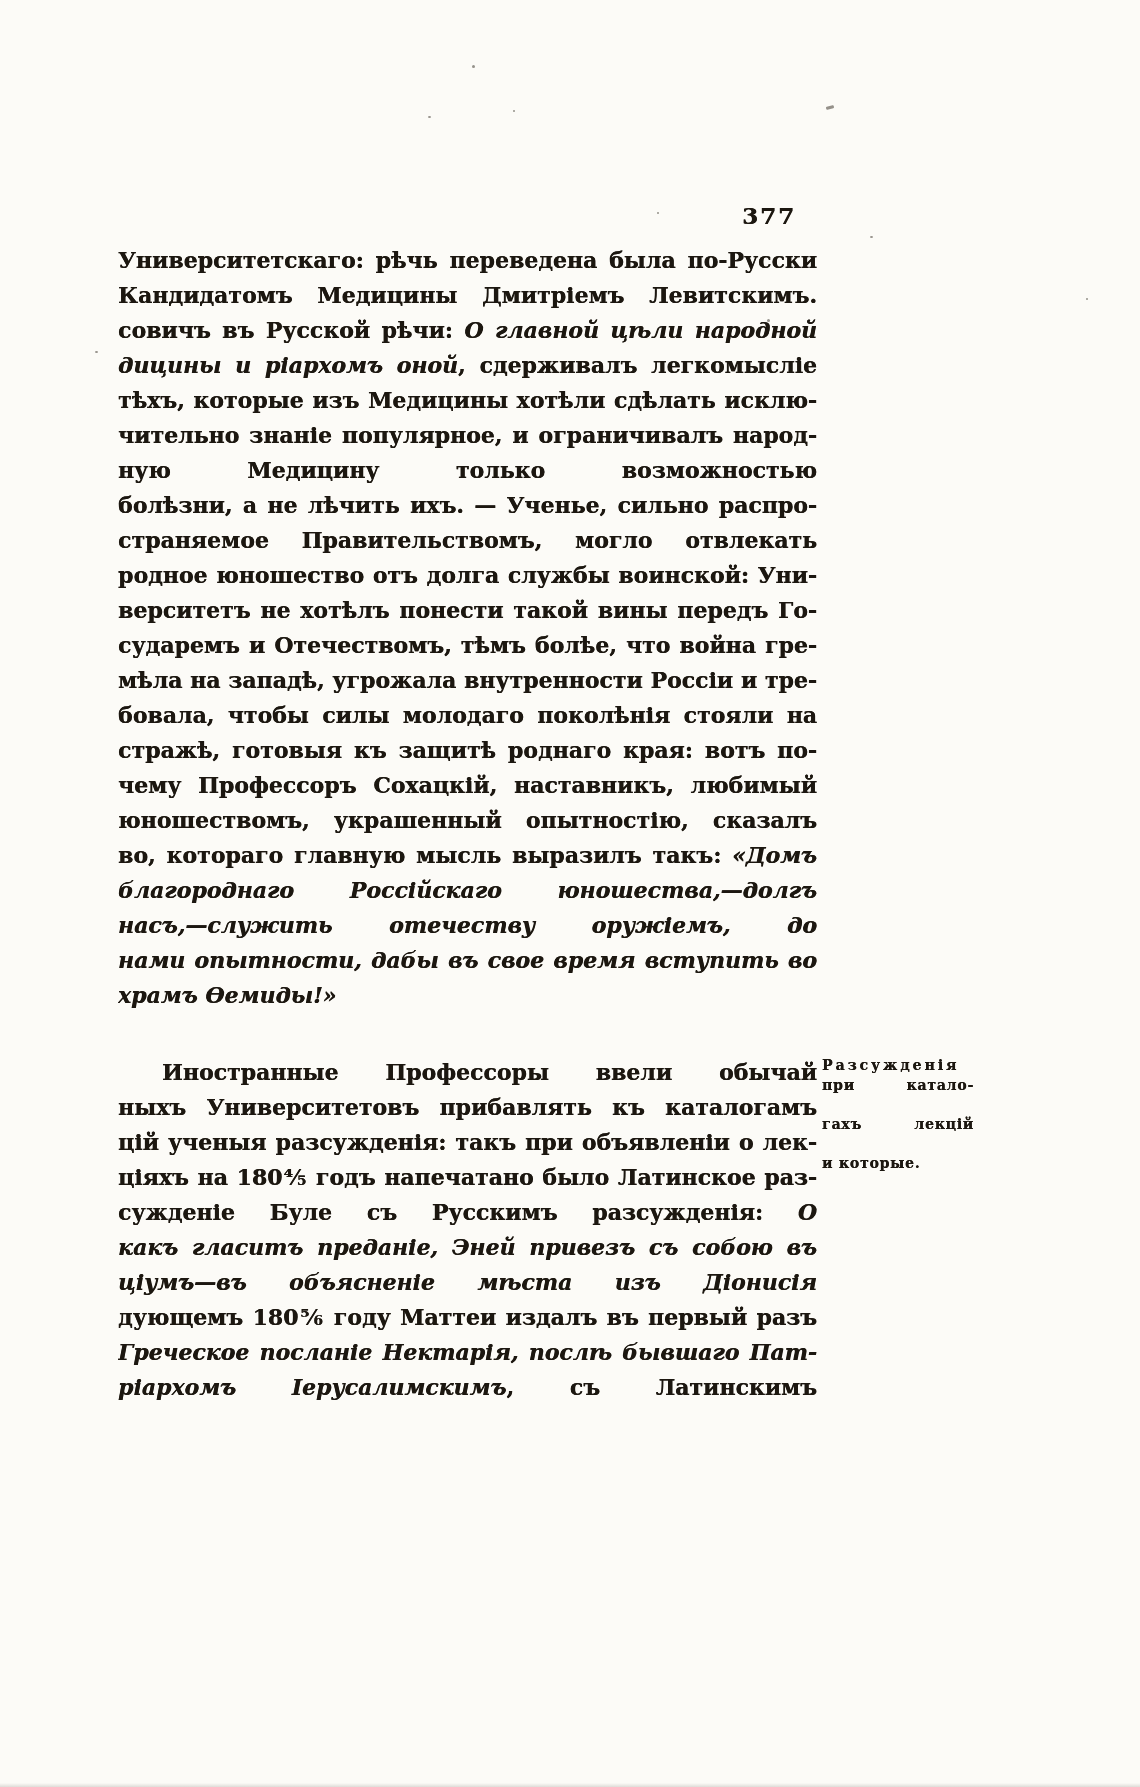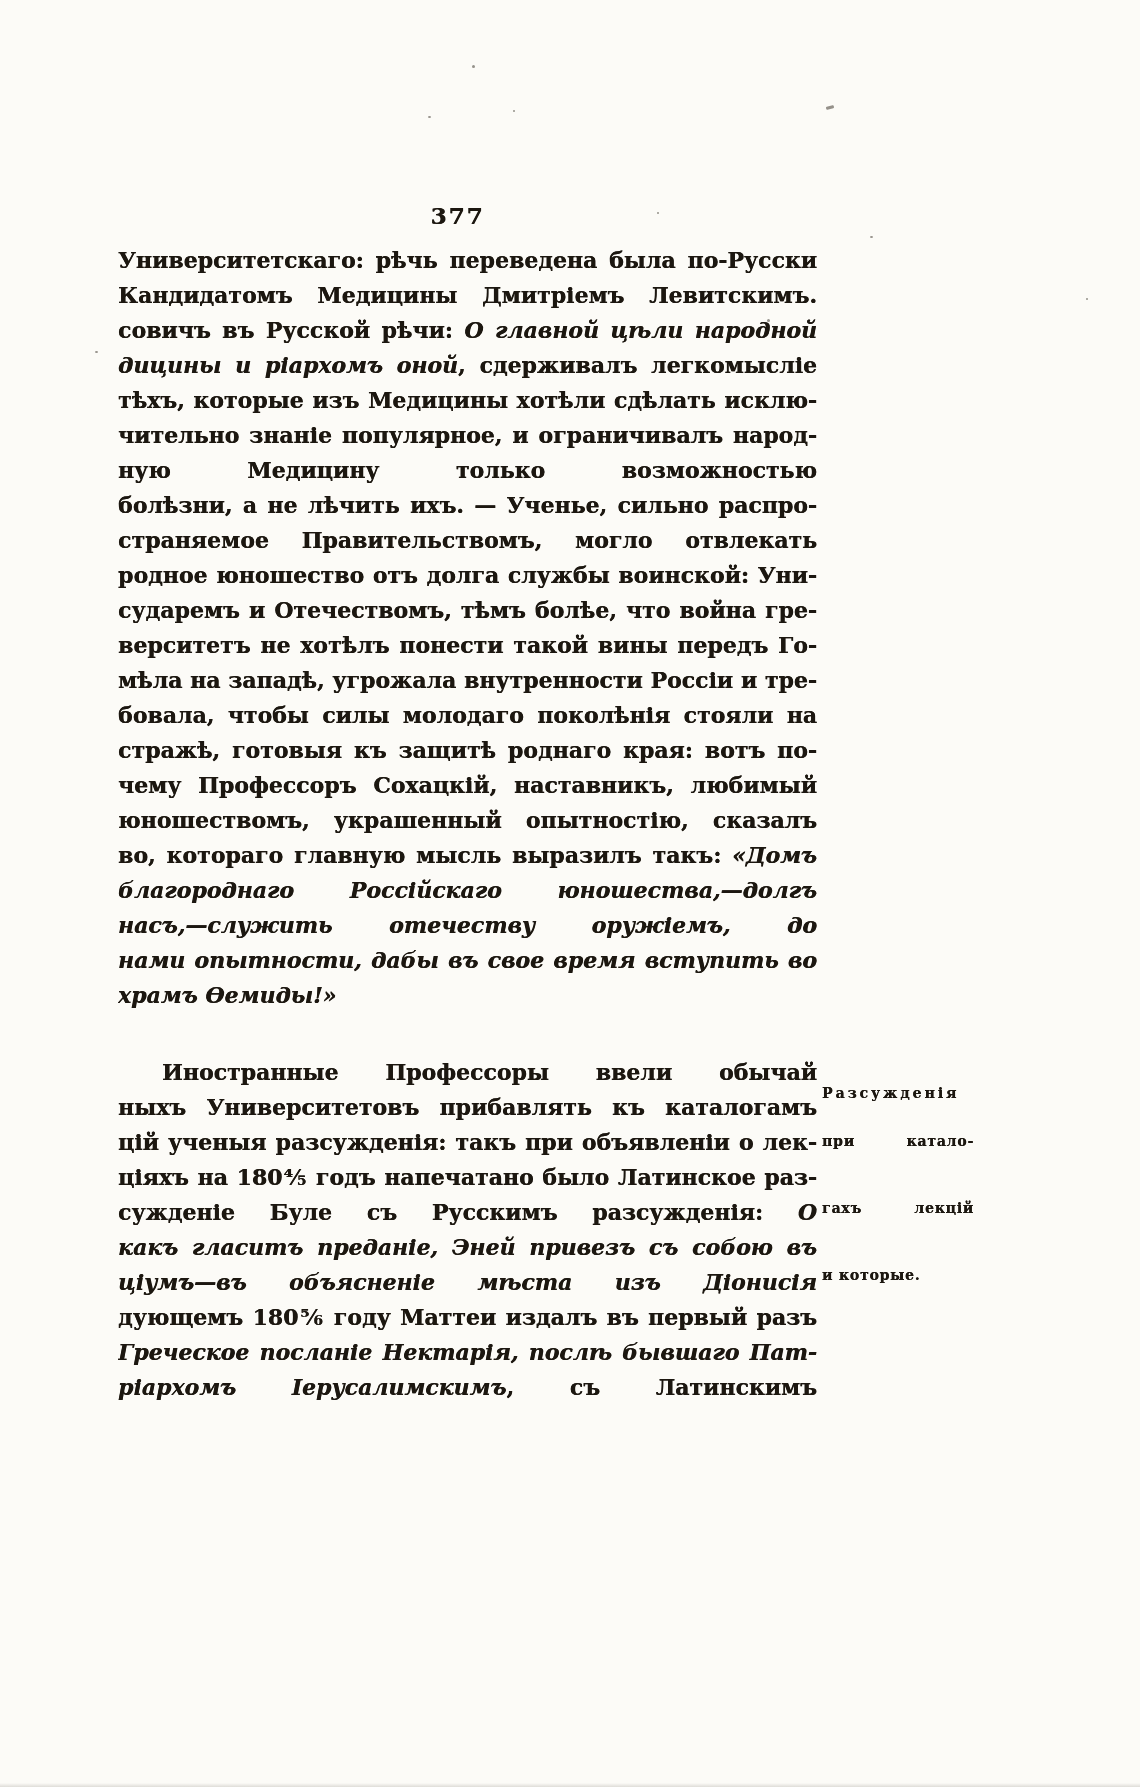--- a/index.html
+++ b/index.html
@@ -9,24 +9,24 @@
     width: 1140px;
     height: 1787px;
     margin: 0 auto;
     background: var(--paper, #fcfbf7);
     font-family: "DejaVu Serif", "Liberation Serif", serif;
     color: var(--ink, #1c1710);
     overflow: hidden;
   }
   .pageno {
     position: absolute;
-    left: 108px;
+    left: 97px;
     top: 202px;
     width: 699px;
-    text-align: center;
+    text-align: right;
     font-size: 23px;
     font-weight: 700;
     letter-spacing: 2px;
     text-shadow: 0.4px 0 0 currentColor;
   }
   .text-block {
     position: absolute;
     left: 108px;
     top: 243px;
     width: 699px;
@@ -49,21 +49,21 @@
     position: absolute;
     left: 822px;
     top: 1056px;
     width: 152px;
     font-size: 14px;
     font-weight: 700;
     line-height: 19.5px;
     letter-spacing: 0.8px;
     text-shadow: 0.3px 0 0 currentColor;
   }
-  .margin-note .nline { text-align: justify; margin-top: 28px; }
+  .margin-note .nline { text-align: justify; }
   .margin-note .nline.j::after { content: ""; display: inline-block; width: 100%; height: 0; }
   .margin-note .nline.wide { letter-spacing: 3px; }
   .speck {
     position: absolute;
     background: #3f3a32;
     border-radius: 50%;
     opacity: 0.55;
   }
   .speck.dash { border-radius: 1px; transform: rotate(-15deg); }
   .page-edge {
@@ -84,22 +84,22 @@
         <div class="line j first"><span>Университетскаго: рѣчь переведена была по-Русски</span></div>
         <div class="line j"><span>Кандидатомъ Медицины Дмитріемъ Левитскимъ. Вен-</span></div>
         <div class="line j"><span>совичъ въ Русской рѣчи: </span><em>О главной цѣли народной Ме-</em></div>
         <div class="line j"><em>дицины и ріархомъ оной</em><span>, сдерживалъ легкомысліе</span></div>
         <div class="line j"><span>тѣхъ, которые изъ Медицины хотѣли сдѣлать исклю-</span></div>
         <div class="line j"><span>чительно знаніе популярное, и ограничивалъ народ-</span></div>
         <div class="line j"><span>ную Медицину только возможностью предупреждать</span></div>
         <div class="line j"><span>болѣзни, а не лѣчить ихъ. — Ученье, сильно распро-</span></div>
         <div class="line j"><span>страняемое Правительствомъ, могло отвлекать благо-</span></div>
         <div class="line j"><span>родное юношество отъ долга службы воинской: Уни-</span></div>
+        <div class="line j"><span>верситетъ не хотѣлъ понести такой вины передъ Го-</span></div>
         <div class="line j"><span>сударемъ и Отечествомъ, тѣмъ болѣе, что война гре-</span></div>
-        <div class="line j"><span>верситетъ не хотѣлъ понести такой вины передъ Го-</span></div>
         <div class="line j"><span>мѣла на западѣ, угрожала внутренности Россіи и тре-</span></div>
         <div class="line j"><span>бовала, чтобы силы молодаго поколѣнія стояли на</span></div>
         <div class="line j"><span>стражѣ, готовыя къ защитѣ роднаго края: вотъ по-</span></div>
         <div class="line j"><span>чему Профессоръ Сохацкій, наставникъ, любимый</span></div>
         <div class="line j"><span>юношествомъ, украшенный опытностію, сказалъ сло-</span></div>
         <div class="line j"><span>во, котораго главную мысль выразилъ такъ: </span><em>«Домъ</em></div>
         <div class="line j"><em>благороднаго Россійскаго юношества,—долгъ каждаго изъ</em></div>
         <div class="line j"><em>насъ,—служить отечеству оружіемъ, до пріобрѣтенія</em></div>
         <div class="line j"><em>нами опытности, дабы въ свое время вступить во</em></div>
         <div class="line"><em>храмъ Ѳемиды!»</em></div>

